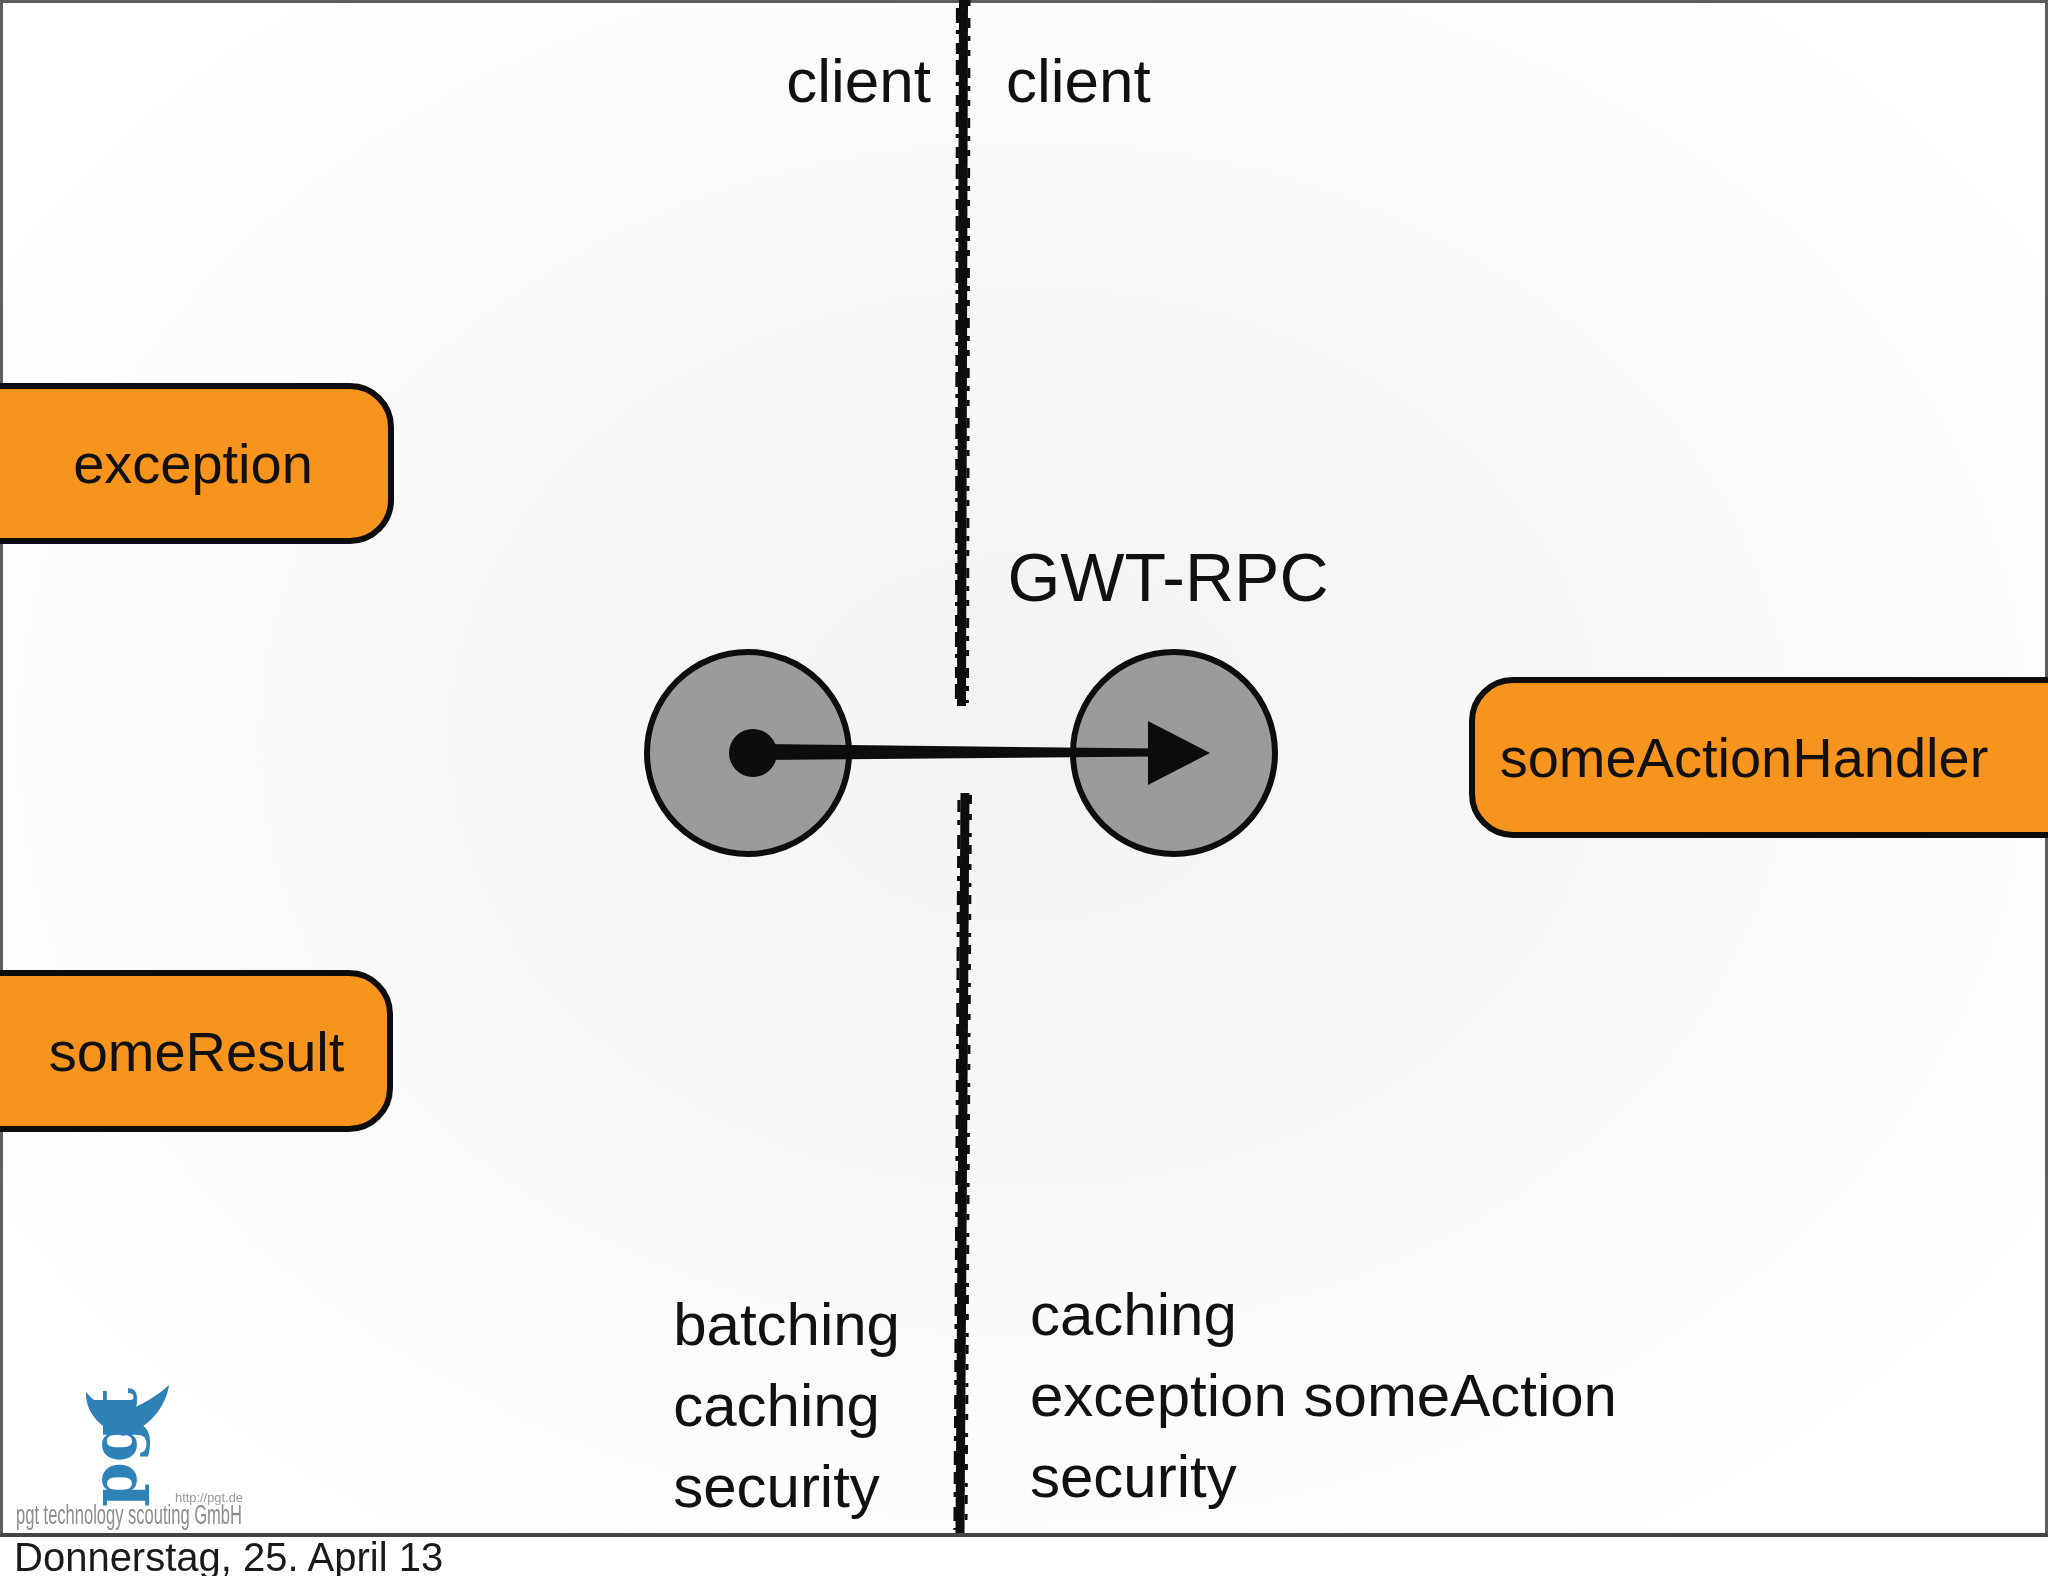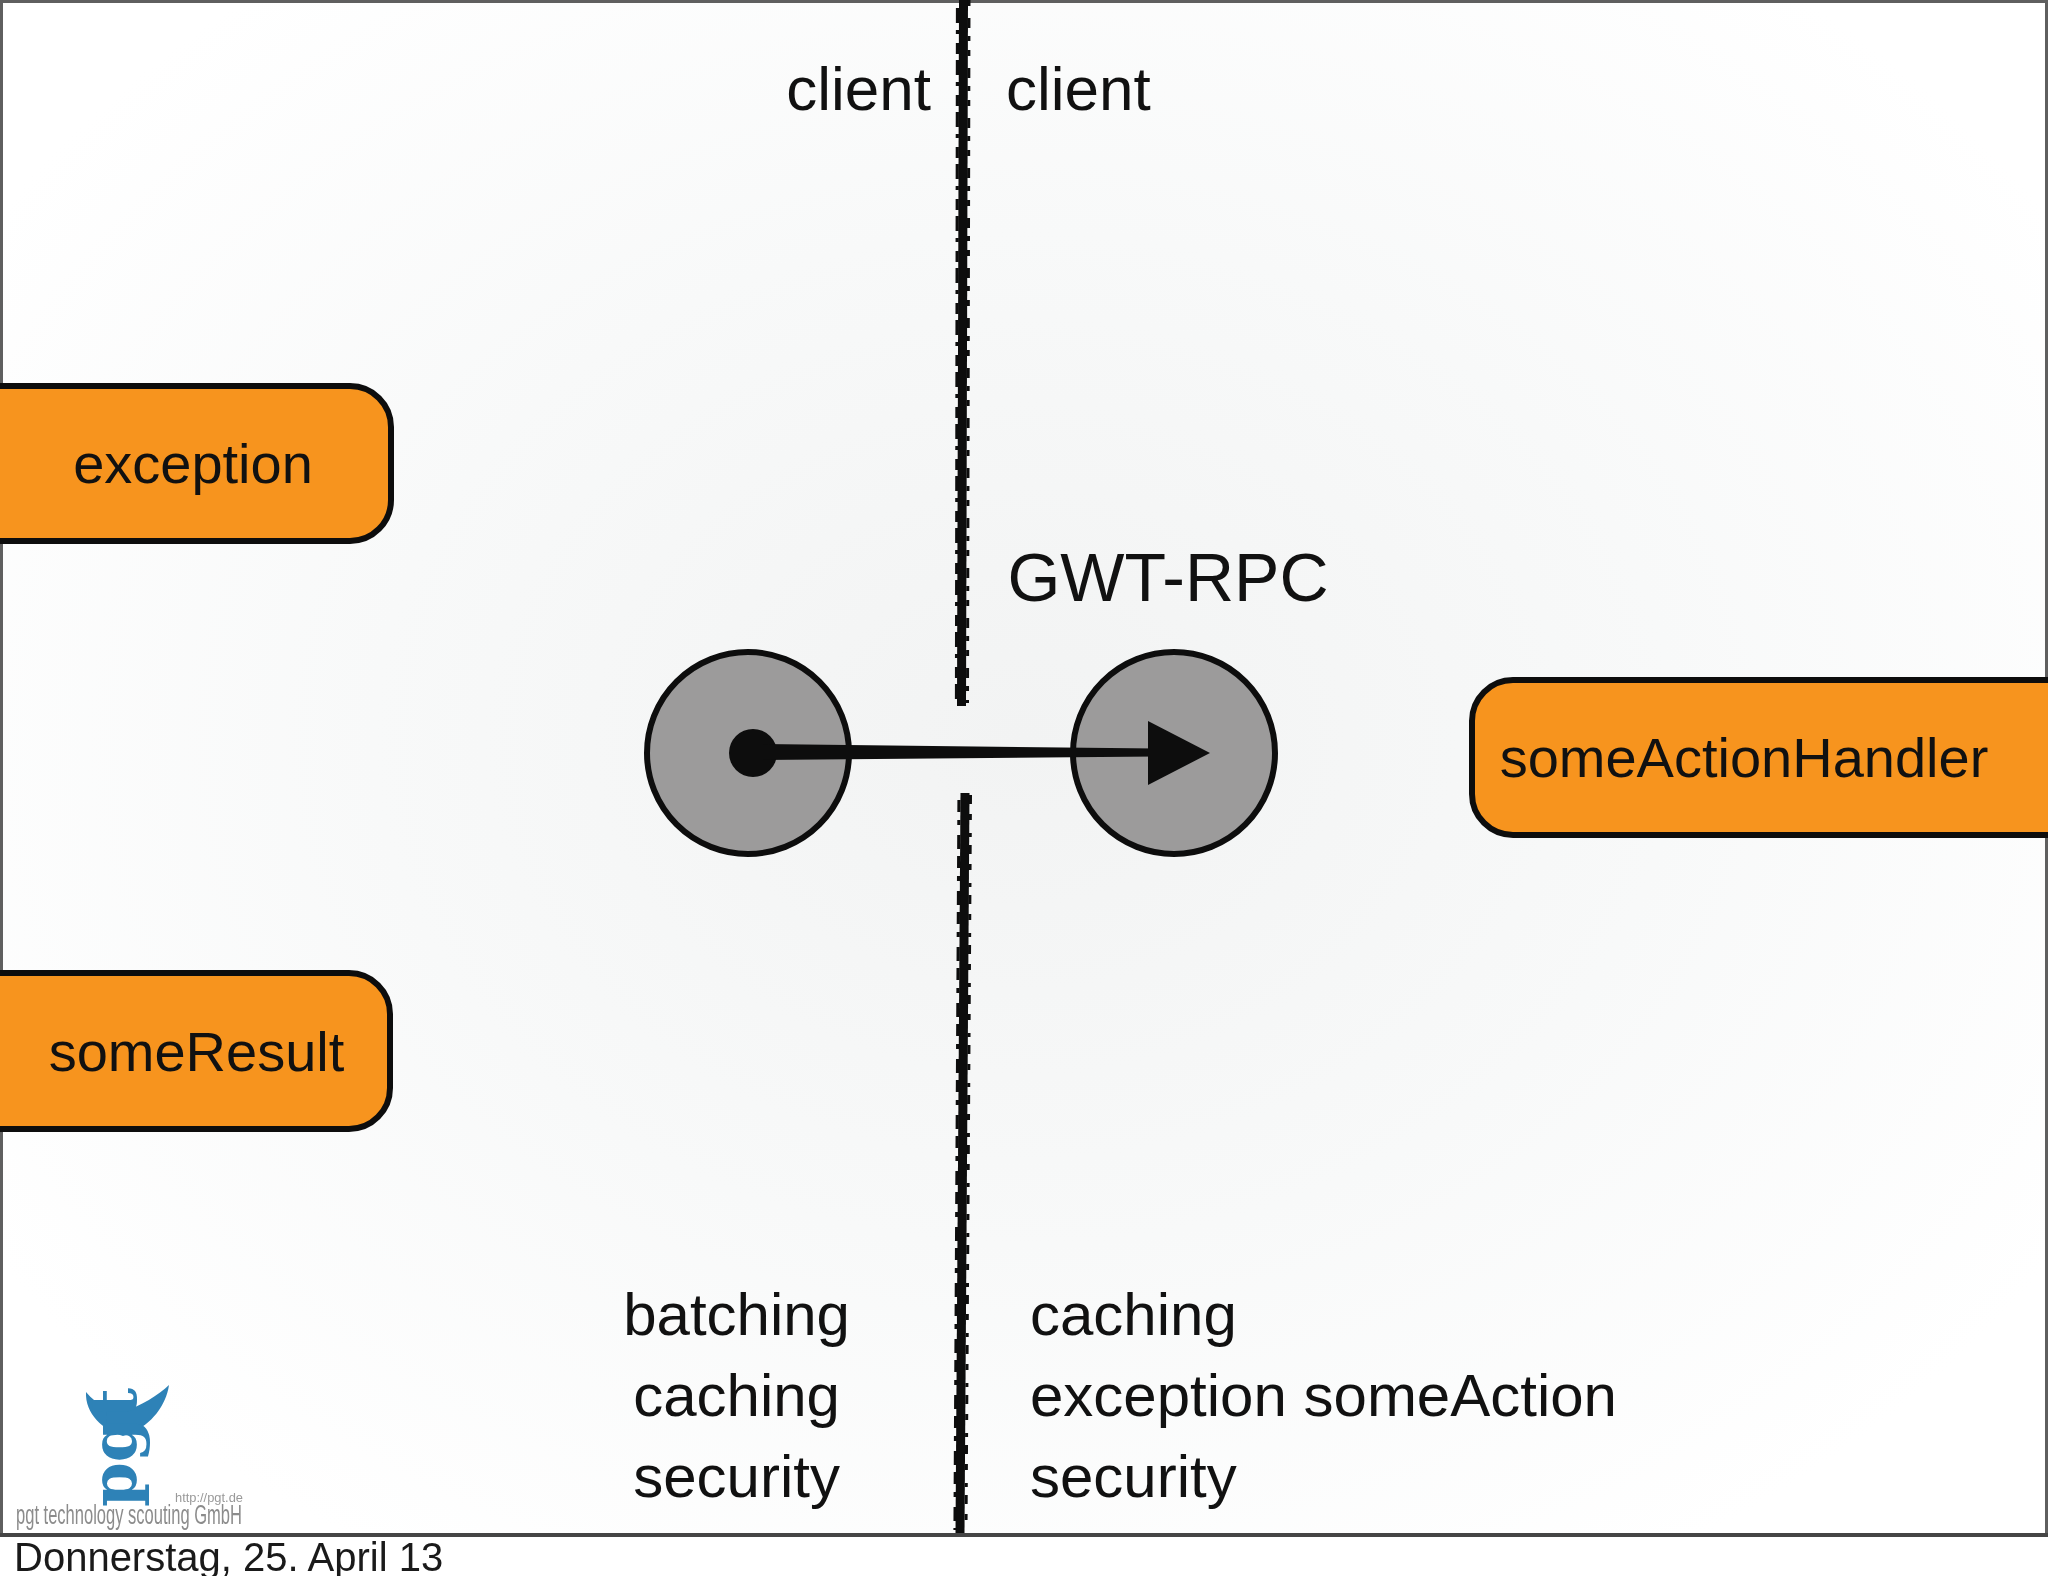--- a/index.html
+++ b/index.html
@@ -8,37 +8,37 @@
 
   
   .slide-bg{position:absolute;left:0;top:0;width:2048px;height:1535px;
     background:radial-gradient(ellipse at 50% 48%, #f2f3f3 0%, #f8f9f9 45%, #ffffff 85%);
     box-sizing:border-box;border:3px solid var(--border-gray,#5f5f5f);border-bottom:none;}
   .separator{position:absolute;left:0;top:1533px;width:2048px;height:4px;background:var(--separator-gray,#454545);}
 
   .abs{position:absolute;}
   .diagram-text{color:var(--text-black,#111);}
 
-  .top-label{top:48px;font-size:62px;line-height:66px;margin-top:8px;}
+  .top-label{top:48px;font-size:62px;line-height:66px;}
   .client-label{right:1117px;text-align:right;}
   .server-label{left:1006px;}
 
   .gwt-client-title{left:50px;top:194px;font-size:74px;line-height:78px;}
   .gwt-rpc-label{left:1168px;top:542px;transform:translateX(-50%);font-size:68px;line-height:70px;white-space:nowrap;}
 
   .node-box{box-sizing:border-box;height:161px;background:var(--node-orange,#F7941E);
     border:6px solid var(--line-black,#0d0d0d);border-radius:44px;
     display:flex;align-items:center;justify-content:center;
     font-size:56px;color:var(--text-black,#111);white-space:nowrap;}
   .some-action{left:-44px;top:383px;width:438px;padding-left:36px;}
   .some-result{left:-44px;top:970px;width:437px;height:162px;padding-left:44px;}
   .some-action-handler{left:1469px;top:677px;width:622px;padding-right:72px;}
 
   .features{top:1274px;font-size:60px;line-height:81px;color:var(--text-black,#111);white-space:nowrap;}
-  .features-client{right:1198px;text-align:center;}
+  .features-client{right:1148px;text-align:left;margin-top:10px;}
   .features-server{left:1030px;text-align:left;}
   .features span{display:block;}
 
   .footer-date{left:14px;top:1536px;font-size:40px;line-height:42px;color:#1a1a1a;}
 
   svg text{font-family:"Liberation Sans",sans-serif;}
   .logo-pgt-text{font-family:"DejaVu Serif",serif;font-weight:bold;}
 </style>
 </head>
 <body>

